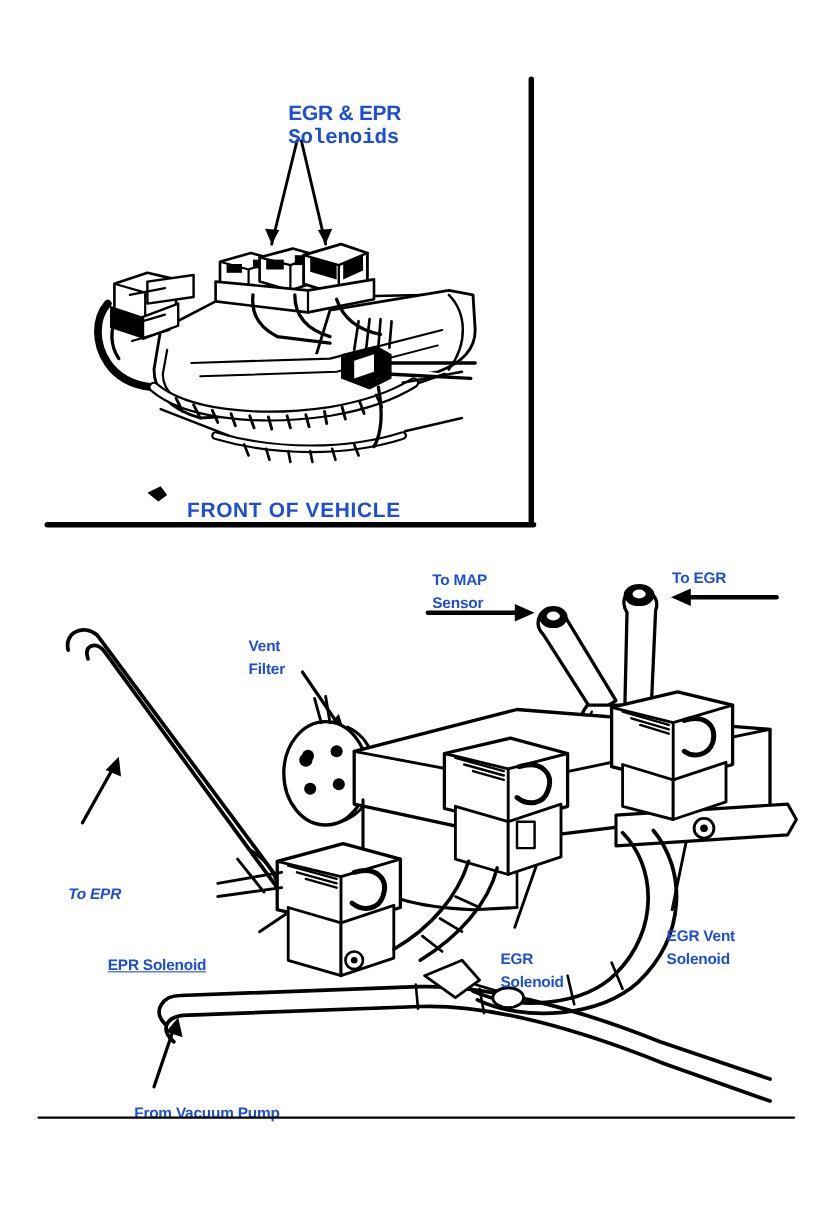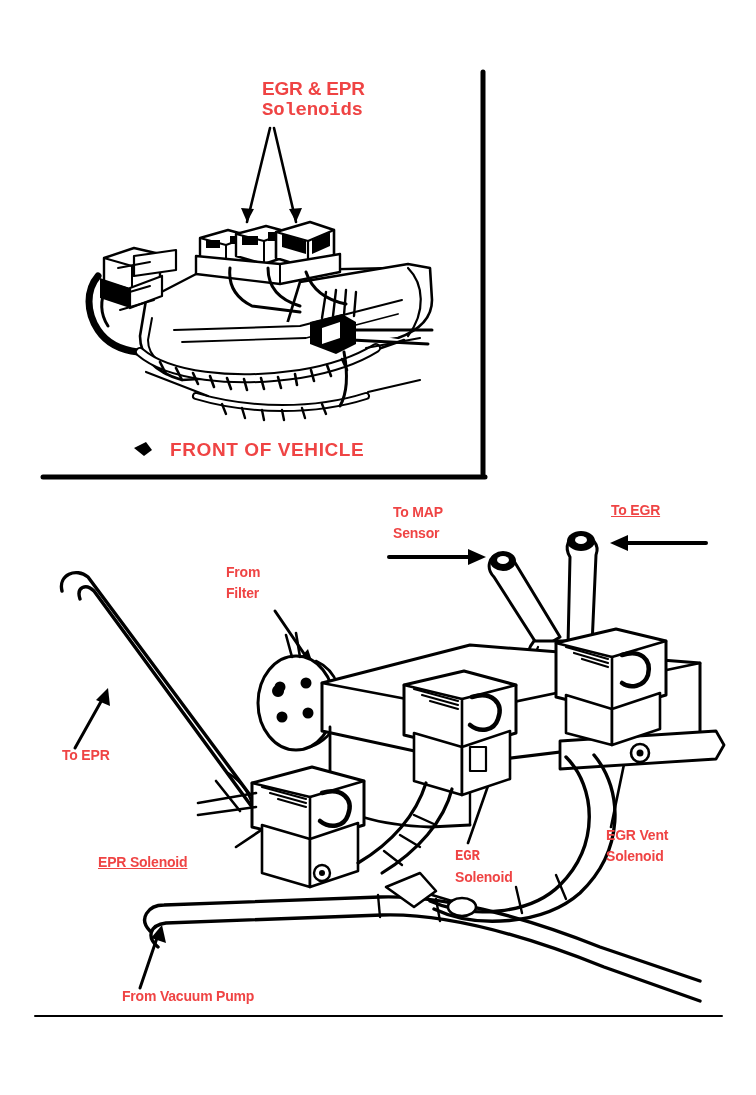--- a/index.html
+++ b/index.html
@@ -17,25 +17,26 @@
   }
   #page {
     position: absolute;
     left: 0; top: 0;
     width: 756px;
     height: 1095px;
   }
   .lbl {
     position: absolute;
     font-family: "Liberation Sans", sans-serif;
-    color: #ef4444;
+    color: #1d4ed8;
     font-weight: bold;
     line-height: 1.12;
     white-space: pre;
     letter-spacing: -0.2px;
+    margin-top: 15px;
   }
   .lbl-title { font-size: 19px; }
   .lbl-cap   { font-size: 19px; letter-spacing: 0.6px; }
   .lbl-std   { font-size: 14px; }
   svg { display: block; }
   .stroke-blk { fill: none; stroke: #000; stroke-linecap: round; stroke-linejoin: round; }
   .fill-blk { fill: #000; stroke: none; }
   .fill-wht { fill: #fff; }
 </style>
 </head>
@@ -347,30 +348,30 @@
           <path d="M 386 392 L 420 378 L 436 396 L 414 412 Z" class="fill-wht stroke-blk" stroke-width="2.6"></path>
           <ellipse cx="462" cy="412" rx="14" ry="9" class="fill-wht stroke-blk" stroke-width="2.6"></ellipse>
           <path d="M 432 400 L 452 406" class="stroke-blk" stroke-width="2.4"></path>
         </g>
       </g>
     </svg>
 
     <div class="lbl lbl-std" style="left:393px; top:505px;">To MAP</div>
     <div class="lbl lbl-std" style="left:393px; top:526px;">Sensor</div>
 
-    <div class="lbl lbl-std" style="left:611px; top:503px;text-decoration:underline;">To EGR</div>
-
-    <div class="lbl lbl-std" style="left:226px; top:565px;">From</div>
+    <div class="lbl lbl-std" style="left:611px; top:503px;">To EGR</div>
+
+    <div class="lbl lbl-std" style="left:226px; top:565px;">Vent</div>
     <div class="lbl lbl-std" style="left:226px; top:586px;">Filter</div>
 
-    <div class="lbl lbl-std" style="left:62px; top:748px;">To EPR</div>
+    <div class="lbl lbl-std" style="left:62px; top:790px;font-style:italic;">To EPR</div>
 
     <div class="lbl lbl-std" style="left:98px; top:855px;text-decoration:underline;">EPR Solenoid</div>
 
-    <div class="lbl lbl-std" style="left:455px; top:849px;font-family:Liberation Mono, monospace;">EGR</div>
+    <div class="lbl lbl-std" style="left:455px; top:849px;">EGR</div>
     <div class="lbl lbl-std" style="left:455px; top:870px;">Solenoid</div>
 
     <div class="lbl lbl-std" style="left:606px; top:828px;">EGR Vent</div>
     <div class="lbl lbl-std" style="left:606px; top:849px;">Solenoid</div>
 
     <div class="lbl lbl-std" style="left:122px; top:989px;">From Vacuum Pump</div>
   </div>
 
   <svg width="756" height="20" viewBox="0 0 756 20" style="position:absolute;left:0;top:1008px;">
     <line x1="35" y1="8" x2="722" y2="8" class="stroke-blk" stroke-width="2"></line>

